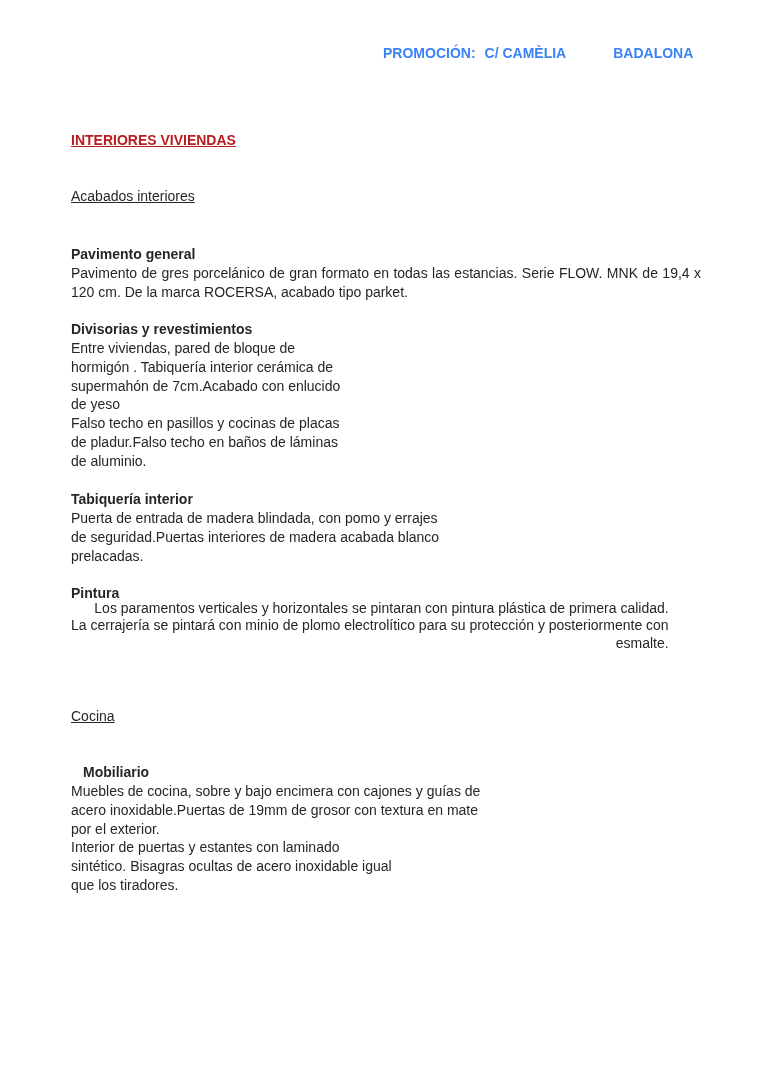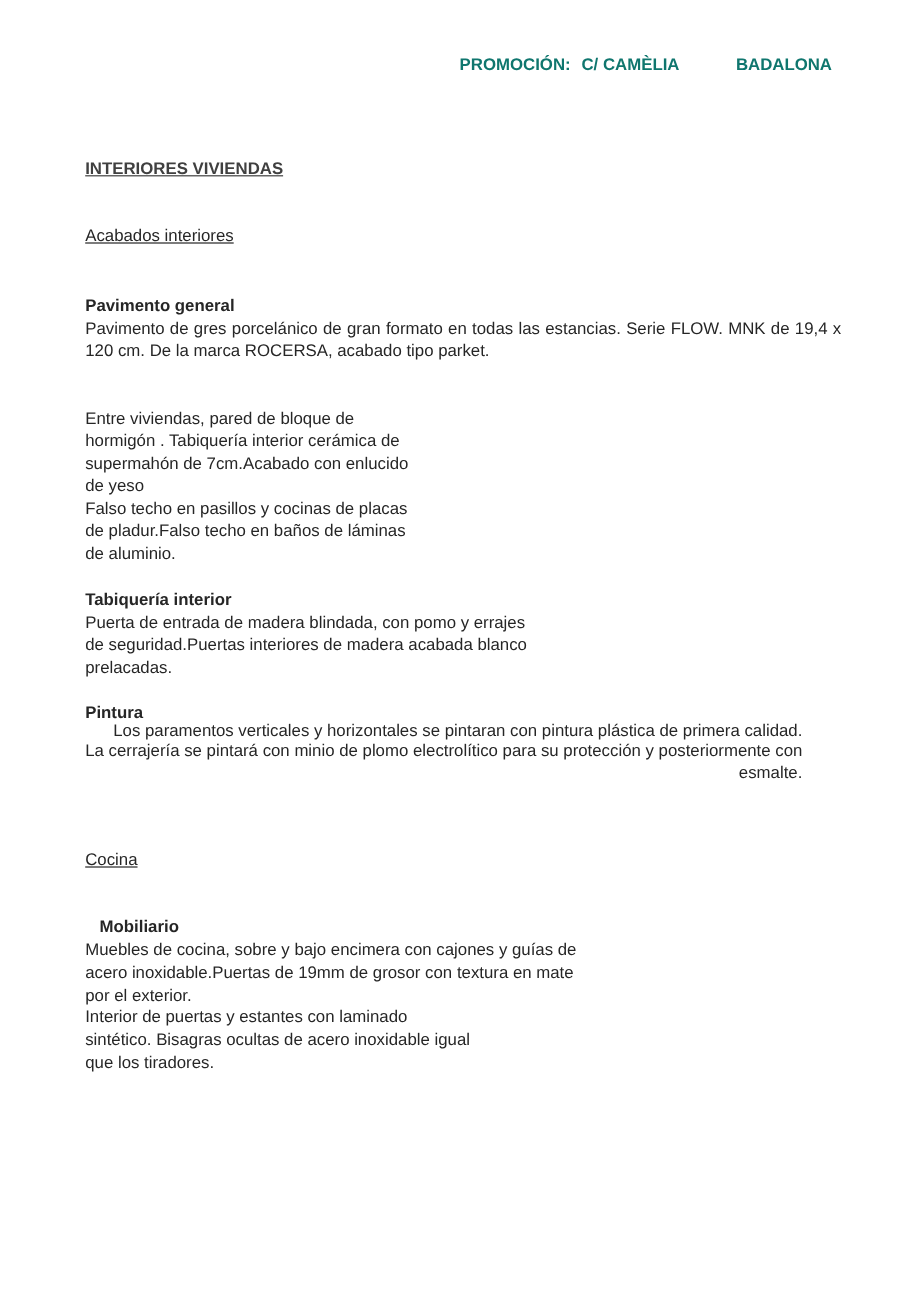--- a/index.html
+++ b/index.html
@@ -18,30 +18,30 @@
     color: #262626;
     overflow: hidden;
   }
   .abs { position: absolute; }
   .header {
     top: 44px;
     left: 383px;
     display: flex;
     align-items: baseline;
     font-weight: bold;
-    color: #0f766e;
+    color: #3b82f6;
     white-space: nowrap;
   }
   .header .street { margin-left: 9px; }
   .header .city   { margin-left: 47px; }
   .doc-title {
     top: 131px;
     left: 71px;
     font-weight: bold;
-    color: #404040;
+    color: #b91c1c;
     text-decoration: underline;
     white-space: nowrap;
   }
   .subtitle {
     left: 71px;
     text-decoration: underline;
     white-space: nowrap;
   }
   .sec-heading {
     left: 71px;
@@ -73,20 +73,21 @@
   </div>
 
   <div class="abs doc-title">INTERIORES VIVIENDAS</div>
 
   <div class="abs subtitle" style="top:187px;">Acabados interiores</div>
 
   <div class="abs sec-heading" style="top:245px;">Pavimento general</div>
   <div class="abs justify-line" style="top:264px;">Pavimento de gres porcelánico de gran formato en todas las estancias. Serie FLOW. MNK de 19,4 x</div>
   <div class="abs para" style="top:283px;">120 cm. De la marca ROCERSA, acabado tipo  parket.</div>
 
+  <div class="abs sec-heading" style="top:320px;">Divisorias y revestimientos</div>
   <div class="abs para" style="top:339px;">Entre viviendas, pared de bloque de
 hormigón . Tabiquería interior cerámica de
 supermahón de 7cm.Acabado con enlucido
 de yeso
 Falso techo en pasillos y cocinas de placas
 de pladur.Falso techo en baños de láminas
 de aluminio.</div>
 
   <div class="abs sec-heading" style="top:490px;">Tabiquería interior</div>
   <div class="abs para" style="top:509px;">Puerta de entrada de madera blindada, con pomo y errajes

